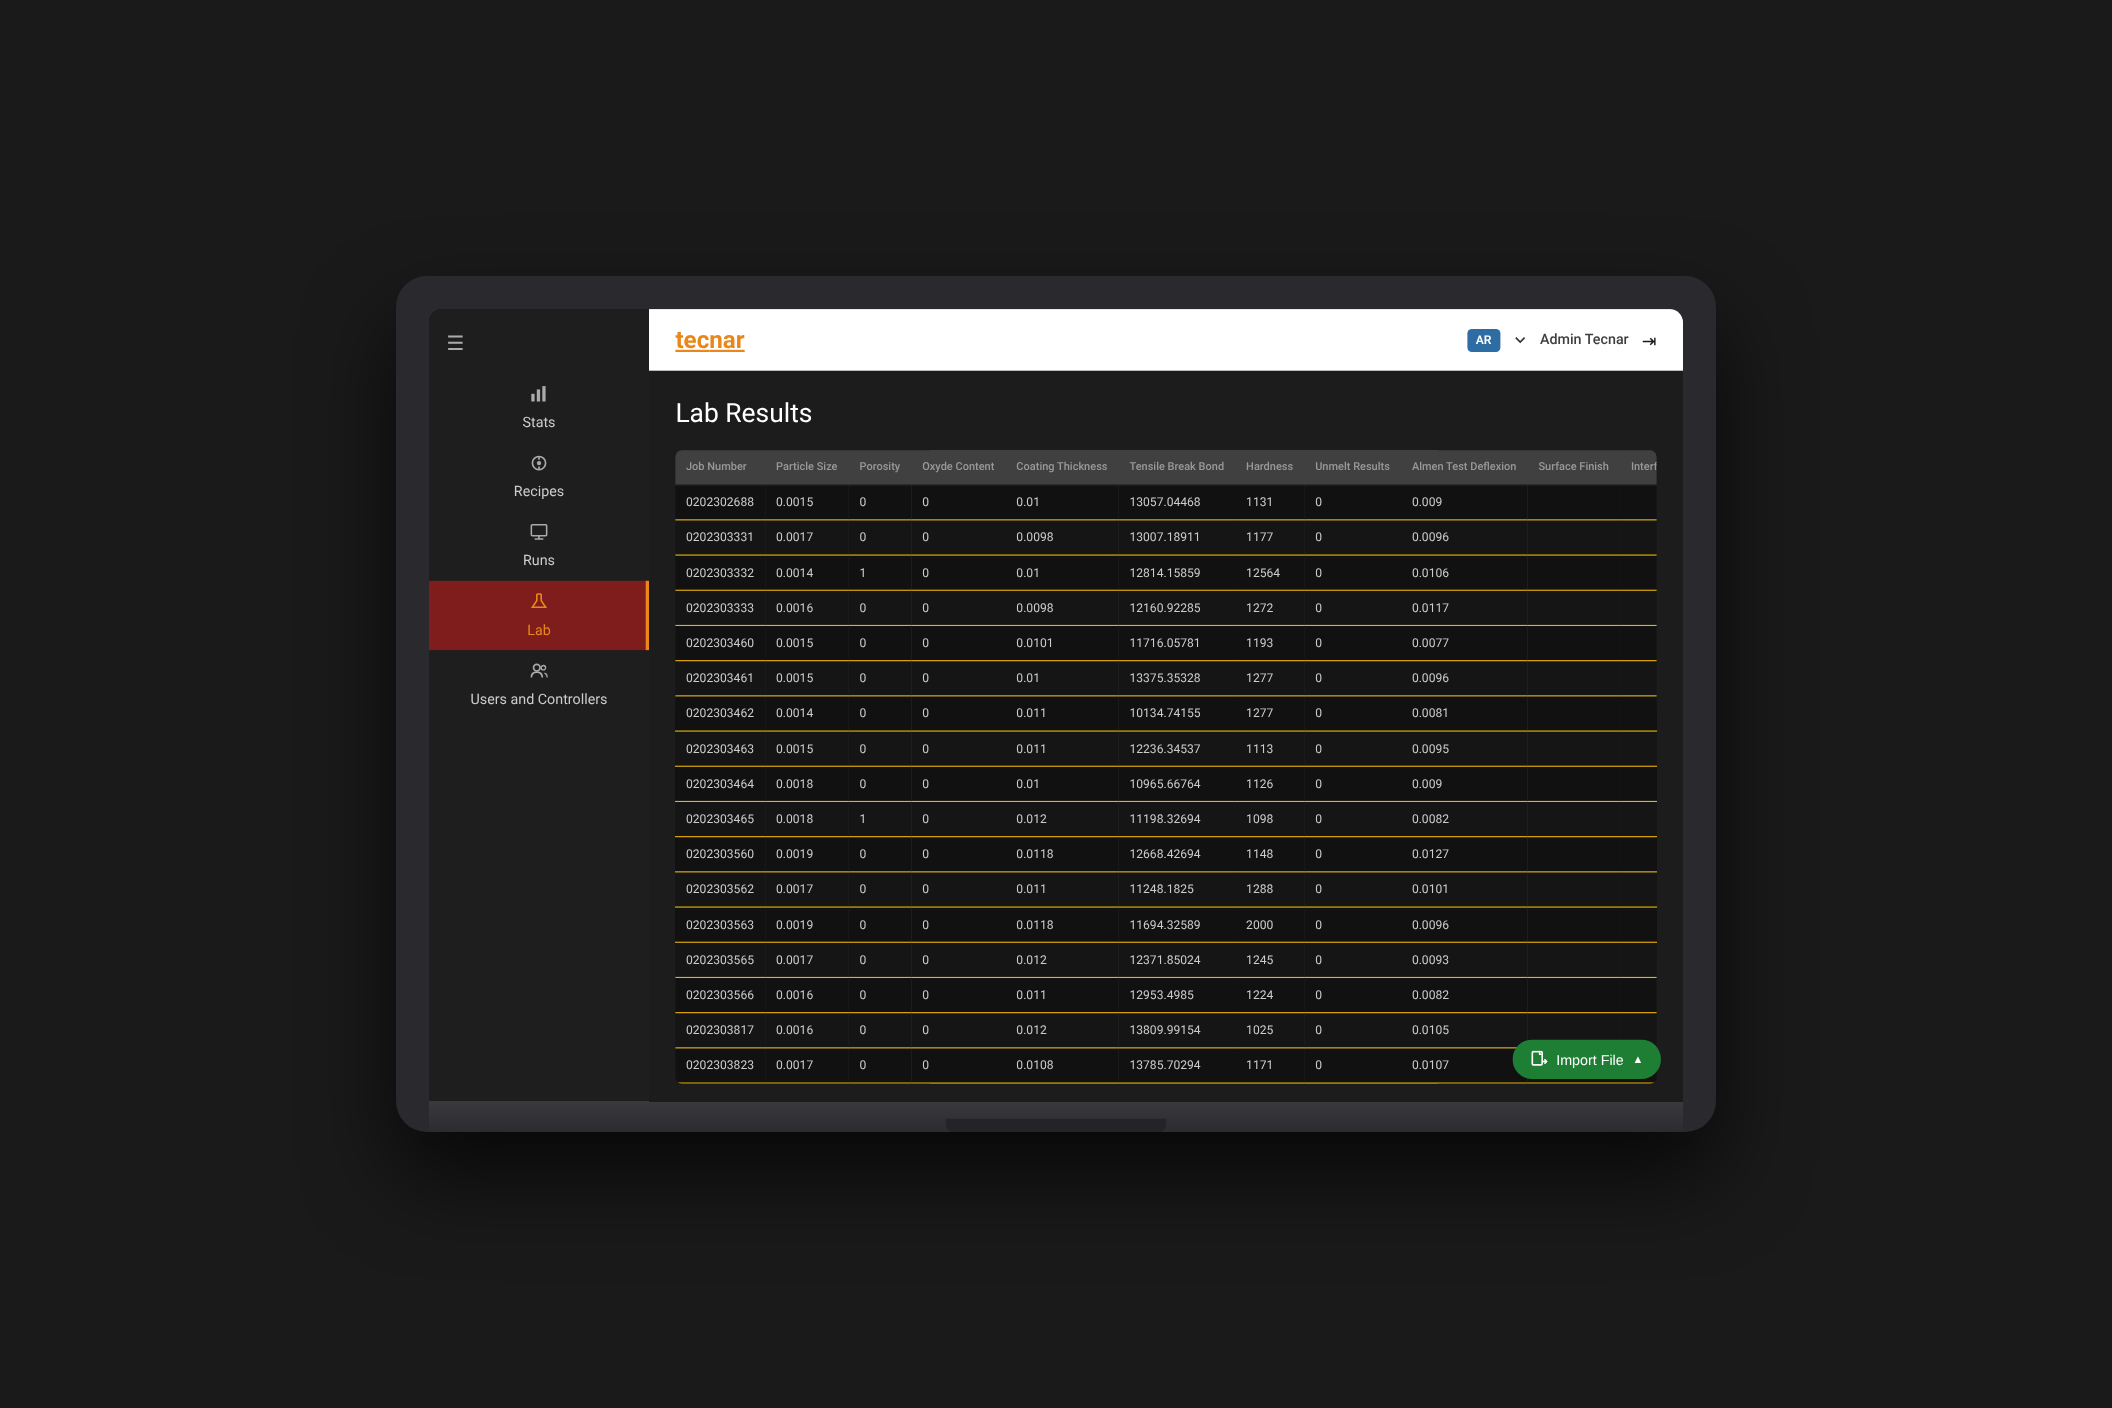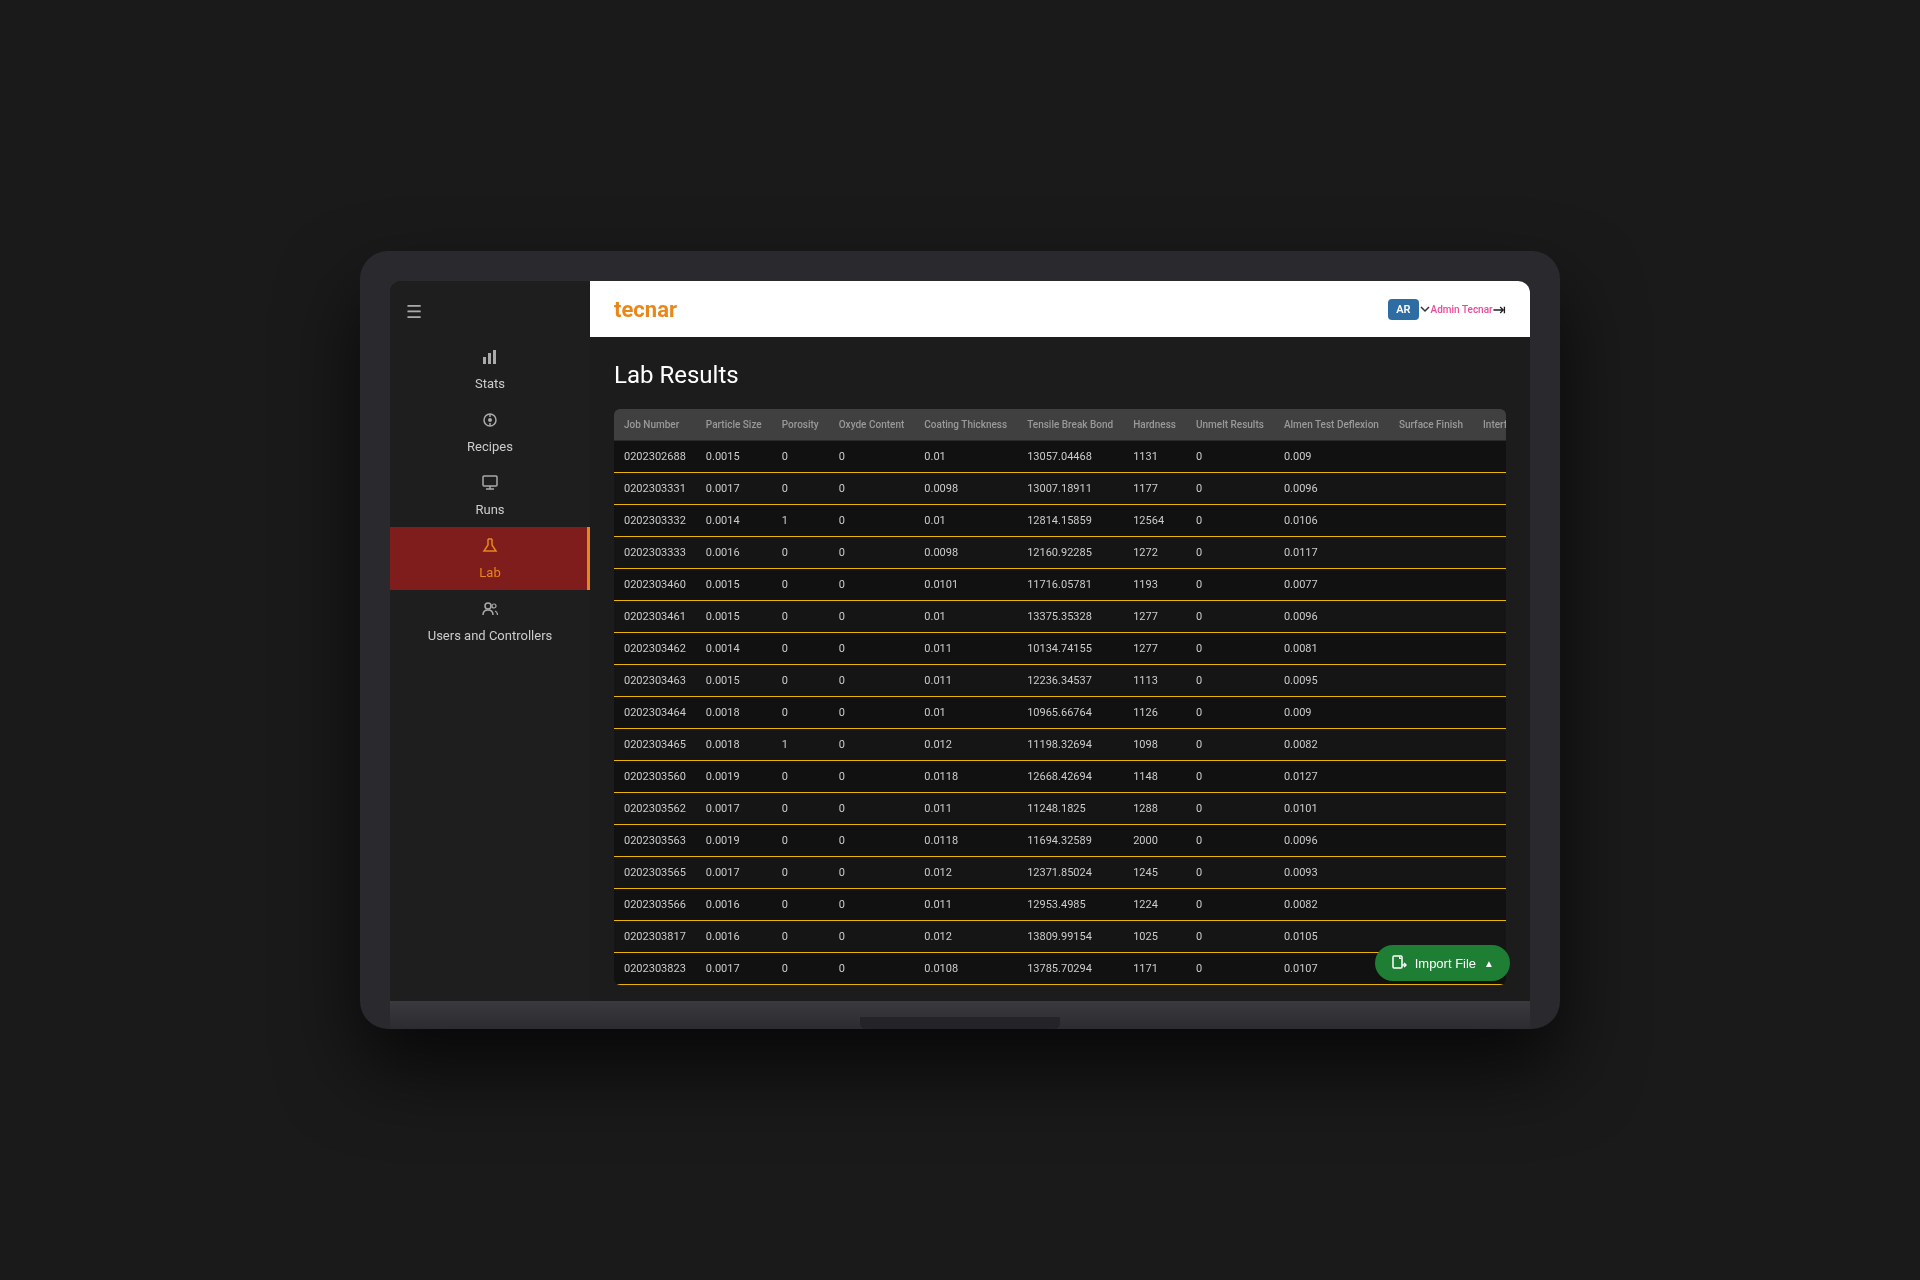--- a/index.html
+++ b/index.html
@@ -112,36 +112,37 @@
       align-items: center;
       justify-content: space-between;
       padding: 0 24px;
       flex-shrink: 0;
     }
     .logo {
       font-size: 22px;
       font-weight: 700;
       color: #1a1a1a;
     }
-    .logo span { color: #e8871a; }
+    .logo span { color: #e8871a; text-decoration: underline; }
     .header-right {
       display: flex;
       align-items: center;
+      gap: 12px;
     }
     .avatar-badge {
       background: #2e6da4;
       color: white;
       padding: 4px 8px;
       border-radius: 4px;
       font-size: 11px;
       font-weight: 600;
     }
     .admin-label {
-      color: #ec4899;
-      font-size: 10px;
+      color: #404040;
+      font-size: 13px;
       font-weight: 500;
     }
     .logout-icon {
       color: #1a1a1a;
       font-size: 16px;
       cursor: pointer;
     }
     
     .content {
       flex: 1;

